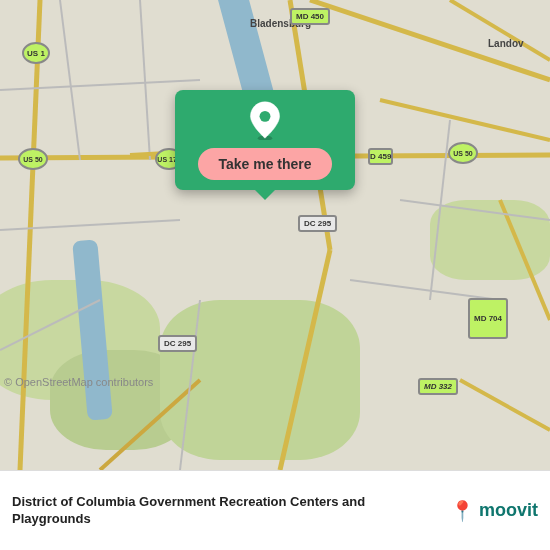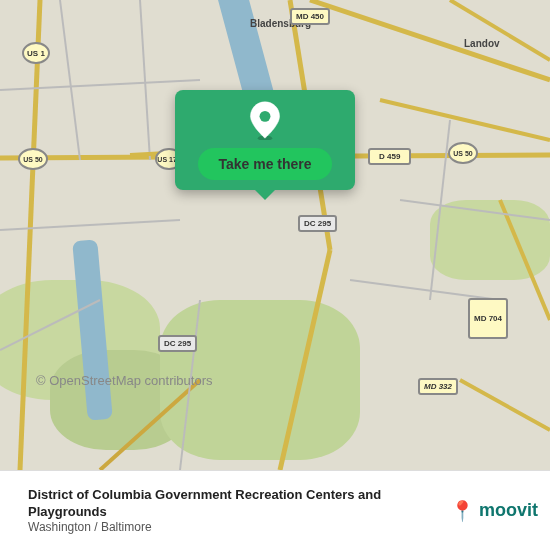--- a/index.html
+++ b/index.html
@@ -81,21 +81,21 @@
     .roads-svg {
       position: absolute;
       top: 0; left: 0;
       width: 100%;
       height: 100%;
     }
 
     
     .shield {
       position: absolute;
-      background: #fef9c3;
+      background: #bef264;
       border: 2px solid #888;
       border-radius: 3px;
       font-size: 9px;
       font-weight: bold;
       padding: 1px 3px;
       color: #333;
       white-space: nowrap;
     }
 
     
@@ -124,21 +124,21 @@
       z-index: 100;
     }
 
     .popup-pin {
       width: 40px;
       height: 40px;
       margin-bottom: 8px;
     }
 
     .popup-button {
-      background: #22c55e;
+      background: #fca5a5;
       border: none;
       border-radius: 20px;
       padding: 8px 20px;
       font-size: 14px;
       font-weight: 600;
       color: #333;
       cursor: pointer;
       white-space: nowrap;
     }
 
@@ -160,31 +160,29 @@
       height: 80px;
       background: white;
       border-top: 1px solid #ddd;
       display: flex;
       align-items: center;
       padding: 8px 12px;
       gap: 10px;
     }
 
     .attribution {
-      font-size: 13px;
+      font-size: 11px;
       color: #888;
       position: absolute;
       bottom: 82px;
       left: 4px;
-      margin-left: 32px;
     }
 
     .place-info {
       flex: 1;
-      margin-left: 16px;
     }
 
     .place-name {
       font-size: 13px;
       font-weight: bold;
       color: #222;
       line-height: 1.3;
     }
 
     .place-location {
@@ -253,33 +251,33 @@
     <line x1="350" y1="280" x2="500" y2="300" stroke="#bbb" stroke-width="2"></line>
     <line x1="400" y1="200" x2="550" y2="220" stroke="#bbb" stroke-width="2"></line>
     <line x1="60" y1="0" x2="80" y2="160" stroke="#bbb" stroke-width="2"></line>
     <line x1="140" y1="0" x2="150" y2="160" stroke="#bbb" stroke-width="2"></line>
     <line x1="450" y1="120" x2="430" y2="300" stroke="#bbb" stroke-width="2"></line>
 
     <line x1="130" y1="155" x2="320" y2="145" stroke="#d4b84a" stroke-width="4"></line>
   </svg>
 
   <div class="map-label" style="top:18px; left:250px;">Bladensburg</div>
-  <div class="map-label" style="top:38px; left:464px;">Landov</div>
+  <div class="map-label" style="top:38px; left:488px;">Landov</div>
 
   <div class="shield" style="top:42px; left:22px; border-radius:50%; width:28px; height:22px; display:flex; align-items:center; justify-content:center; font-size:8px; font-weight:bold;">US 1</div>
 
   <div class="shield" style="top:148px; left:18px; border-radius:50%; width:30px; height:22px; display:flex; align-items:center; justify-content:center; font-size:7px; font-weight:bold;">US 50</div>
 
   <div class="shield" style="top:148px; left:155px; border-radius:50%; width:28px; height:22px; display:flex; align-items:center; justify-content:center; font-size:7px; font-weight:bold;">US 175</div>
 
   <div class="shield" style="top:142px; left:448px; border-radius:50%; width:30px; height:22px; display:flex; align-items:center; justify-content:center; font-size:7px; font-weight:bold;">US 50</div>
 
   <div class="shield" style="top:8px; left:290px; font-size:8px; padding:2px 4px;">MD 450</div>
 
-  <div class="shield" style="top:148px; left:368px; font-size:8px; padding:2px 9px;">D 459</div>
+  <div class="shield" style="top:148px; left:368px; font-size:8px; padding:2px 0;">D 459</div>
 
   <div class="shield" style="top:298px; left:468px; font-size:8px; padding:14px 4px;">MD 704</div>
 
   <div class="shield" style="top:378px; left:418px; font-size:8px; padding:2px 4px;font-style:italic;">MD 332</div>
 
   <div class="shield" style="top:215px; left:298px; background:#e8e8e8; font-size:8px; padding:2px 4px;">DC 295</div>
 
   <div class="shield" style="top:335px; left:158px; background:#e8e8e8; font-size:8px; padding:2px 4px;">DC 295</div>
 
   <div class="map-popup">
@@ -293,19 +291,18 @@
     <button class="popup-button">Take me there</button>
     <div class="popup-tail"></div>
   </div>
 
   <div class="attribution">© OpenStreetMap contributors</div>
 </div>
 
 <div id="bottom-bar">
   <div class="place-info">
     <div class="place-name">District of Columbia Government Recreation Centers and Playgrounds</div>
-    <div class="place-location">Washington / Baltimore</div>
   </div>
   <div class="moovit-logo">
     <span class="moovit-pin">📍</span>
     <span class="moovit-text">moovit</span>
   </div>
 </div>
 
 </body></html>

